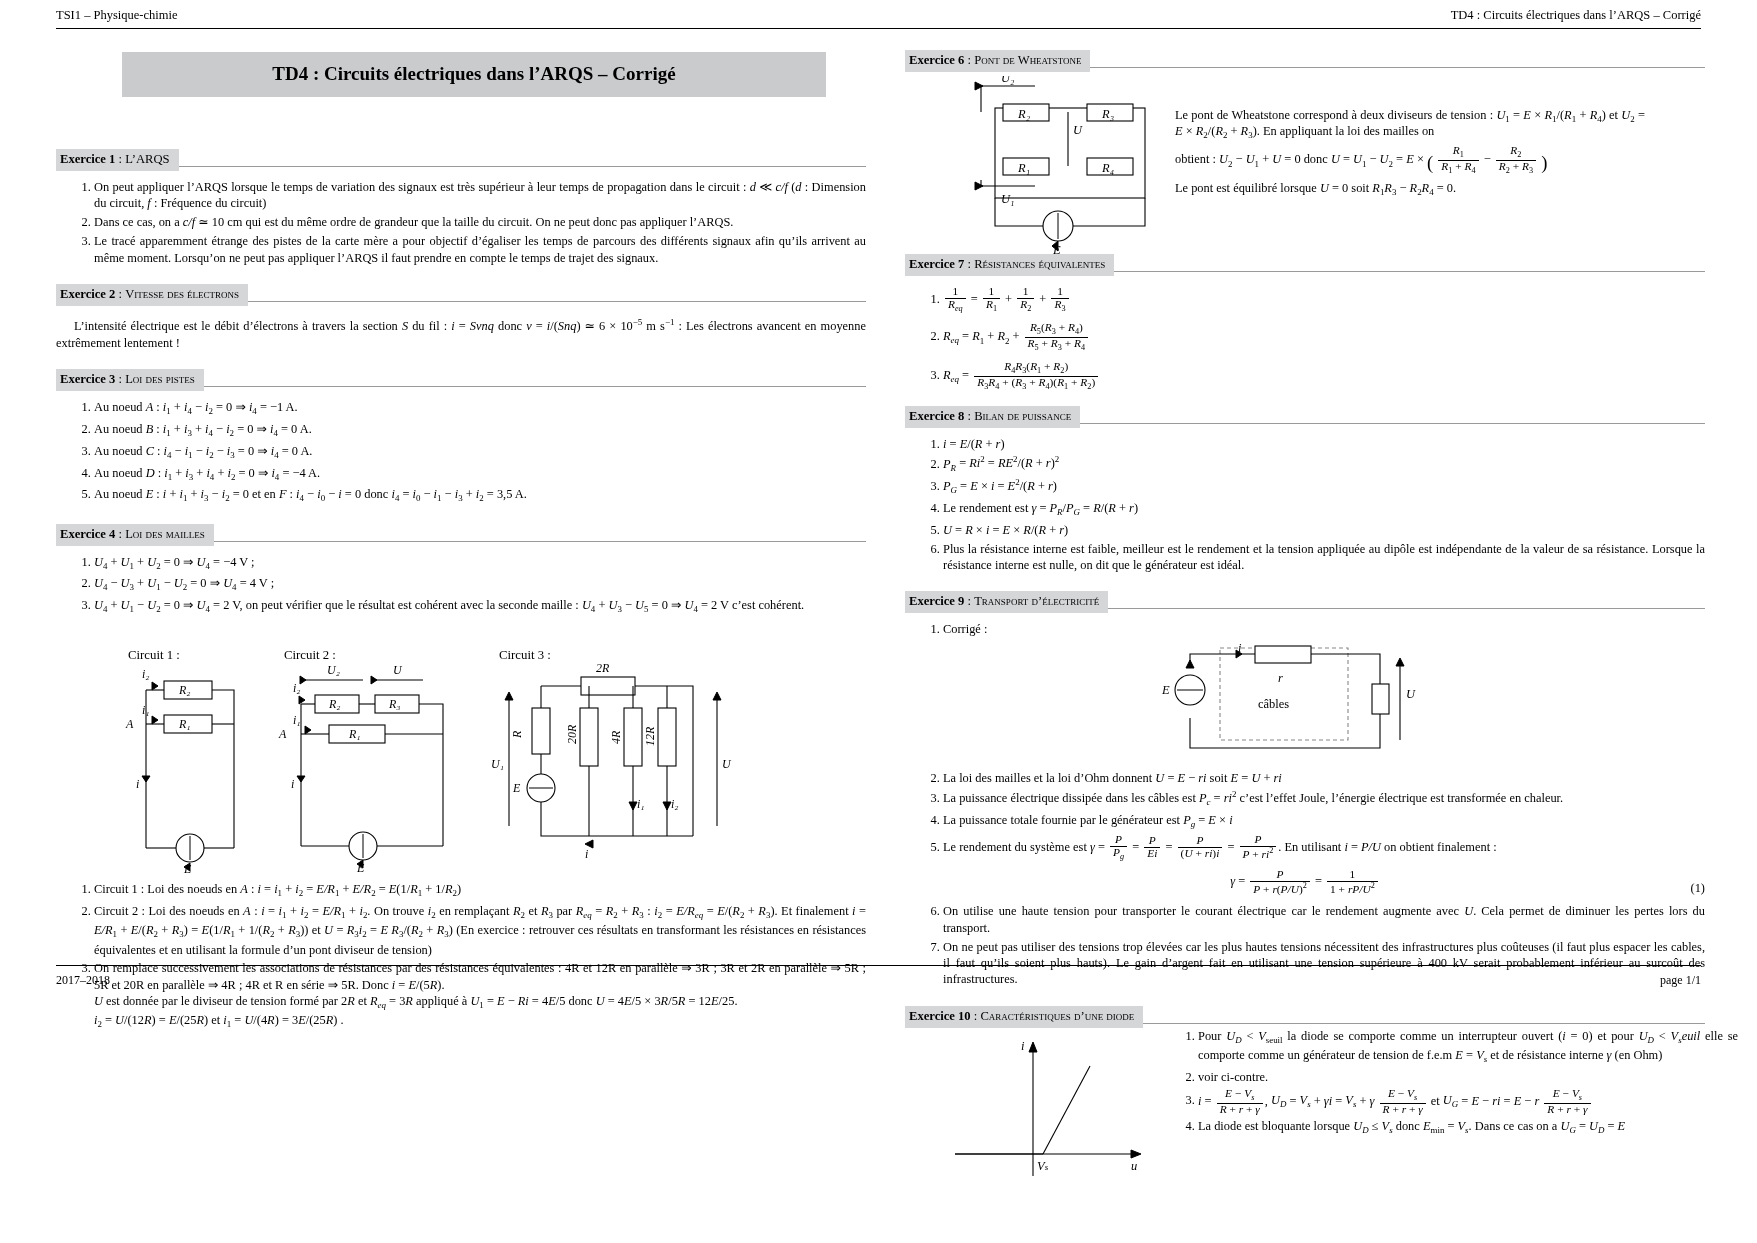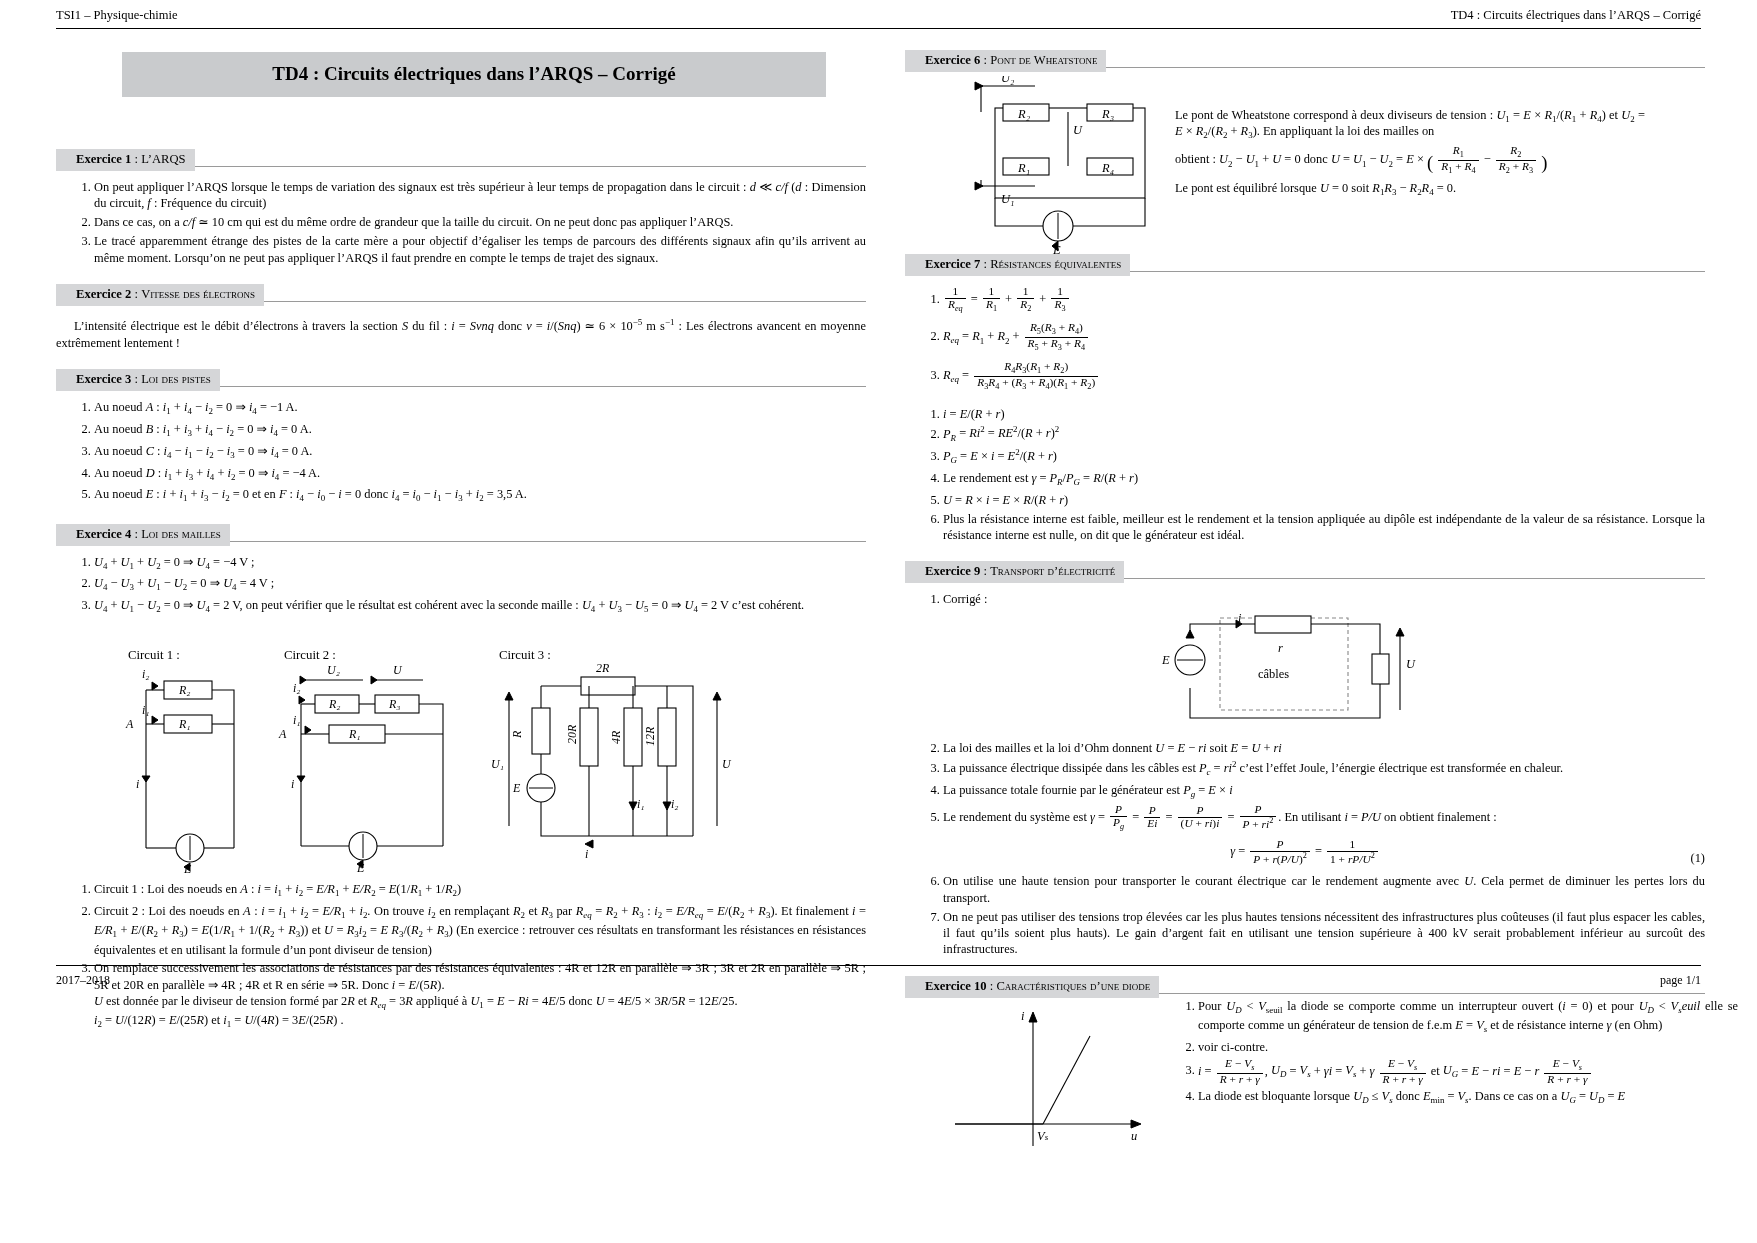--- a/index.html
+++ b/index.html
@@ -31,21 +31,21 @@
     font-size:19px;
     padding:11px 0 12px 0;
     margin:6px 40px 0 66px;
   }
 
   
   .exo{margin-top:18px;position:relative;}
   .exo-bar{display:flex;align-items:flex-end;}
   .exo-tag{
     background:#d5d6d8;
-    padding:3px 9px 4px 20px;
+    padding:3px 9px 4px 4px;
     font-size:12.6px;
     white-space:nowrap;
   }
   .exo-tag b{font-weight:bold;}
   .sc{font-variant:small-caps;}
   .exo-line{flex:1;height:1px;background:#9a9a9a;margin-bottom:4px;}
 
   ol.items{margin:8px 0 0 0;padding-left:38px;}
   ol.items>li{margin-bottom:2.5px;line-height:1.32;}
   p.para{margin:10px 0 0 0;line-height:1.35;text-align:justify;text-indent:18px;}
@@ -366,20 +366,26 @@
           <span class="frac"><span class="num"><span class="mi">R</span><sub>5</sub>(<span class="mi">R</span><sub>3</sub> + <span class="mi">R</span><sub>4</sub>)</span><span class="den"><span class="mi">R</span><sub>5</sub> + <span class="mi">R</span><sub>3</sub> + <span class="mi">R</span><sub>4</sub></span></span>
         </li>
         <li>
           <span class="mi">R<sub>eq</sub></span> =
           <span class="frac"><span class="num"><span class="mi">R</span><sub>4</sub><span class="mi">R</span><sub>3</sub>(<span class="mi">R</span><sub>1</sub> + <span class="mi">R</span><sub>2</sub>)</span><span class="den"><span class="mi">R</span><sub>3</sub><span class="mi">R</span><sub>4</sub> + (<span class="mi">R</span><sub>3</sub> + <span class="mi">R</span><sub>4</sub>)(<span class="mi">R</span><sub>1</sub> + <span class="mi">R</span><sub>2</sub>)</span></span>
         </li>
       </ol>
     </div>
 
     <div class="exo" style="margin-top:14px;">
+      <div class="exo-bar">
+        <div class="exo-tag">
+          <b>Exercice 8</b><span> : </span><span class="sc">Bilan de puissance</span>
+        </div>
+        <div class="exo-line"></div>
+      </div>
       <ol class="items">
         <li><span class="mi">i</span> = <span class="mi">E</span>/(<span class="mi">R</span> + <span class="mi">r</span>)</li>
         <li><span class="mi">P<sub>R</sub></span> = <span class="mi">Ri</span><sup>2</sup> = <span class="mi">RE</span><sup>2</sup>/(<span class="mi">R</span> + <span class="mi">r</span>)<sup>2</sup></li>
         <li><span class="mi">P<sub>G</sub></span> = <span class="mi">E</span> × <span class="mi">i</span> = <span class="mi">E</span><sup>2</sup>/(<span class="mi">R</span> + <span class="mi">r</span>)</li>
         <li>Le rendement est <span class="mi">γ</span> = <span class="mi">P<sub>R</sub></span>/<span class="mi">P<sub>G</sub></span> = <span class="mi">R</span>/(<span class="mi">R</span> + <span class="mi">r</span>)</li>
         <li><span class="mi">U</span> = <span class="mi">R</span> × <span class="mi">i</span> = <span class="mi">E</span> × <span class="mi">R</span>/(<span class="mi">R</span> + <span class="mi">r</span>)</li>
         <li class="just">Plus la résistance interne est faible, meilleur est le rendement et la tension appliquée au dipôle est indépendante de la valeur de sa résistance. Lorsque la résistance interne est nulle, on dit que le générateur est idéal.</li>
       </ol>
     </div>
 

